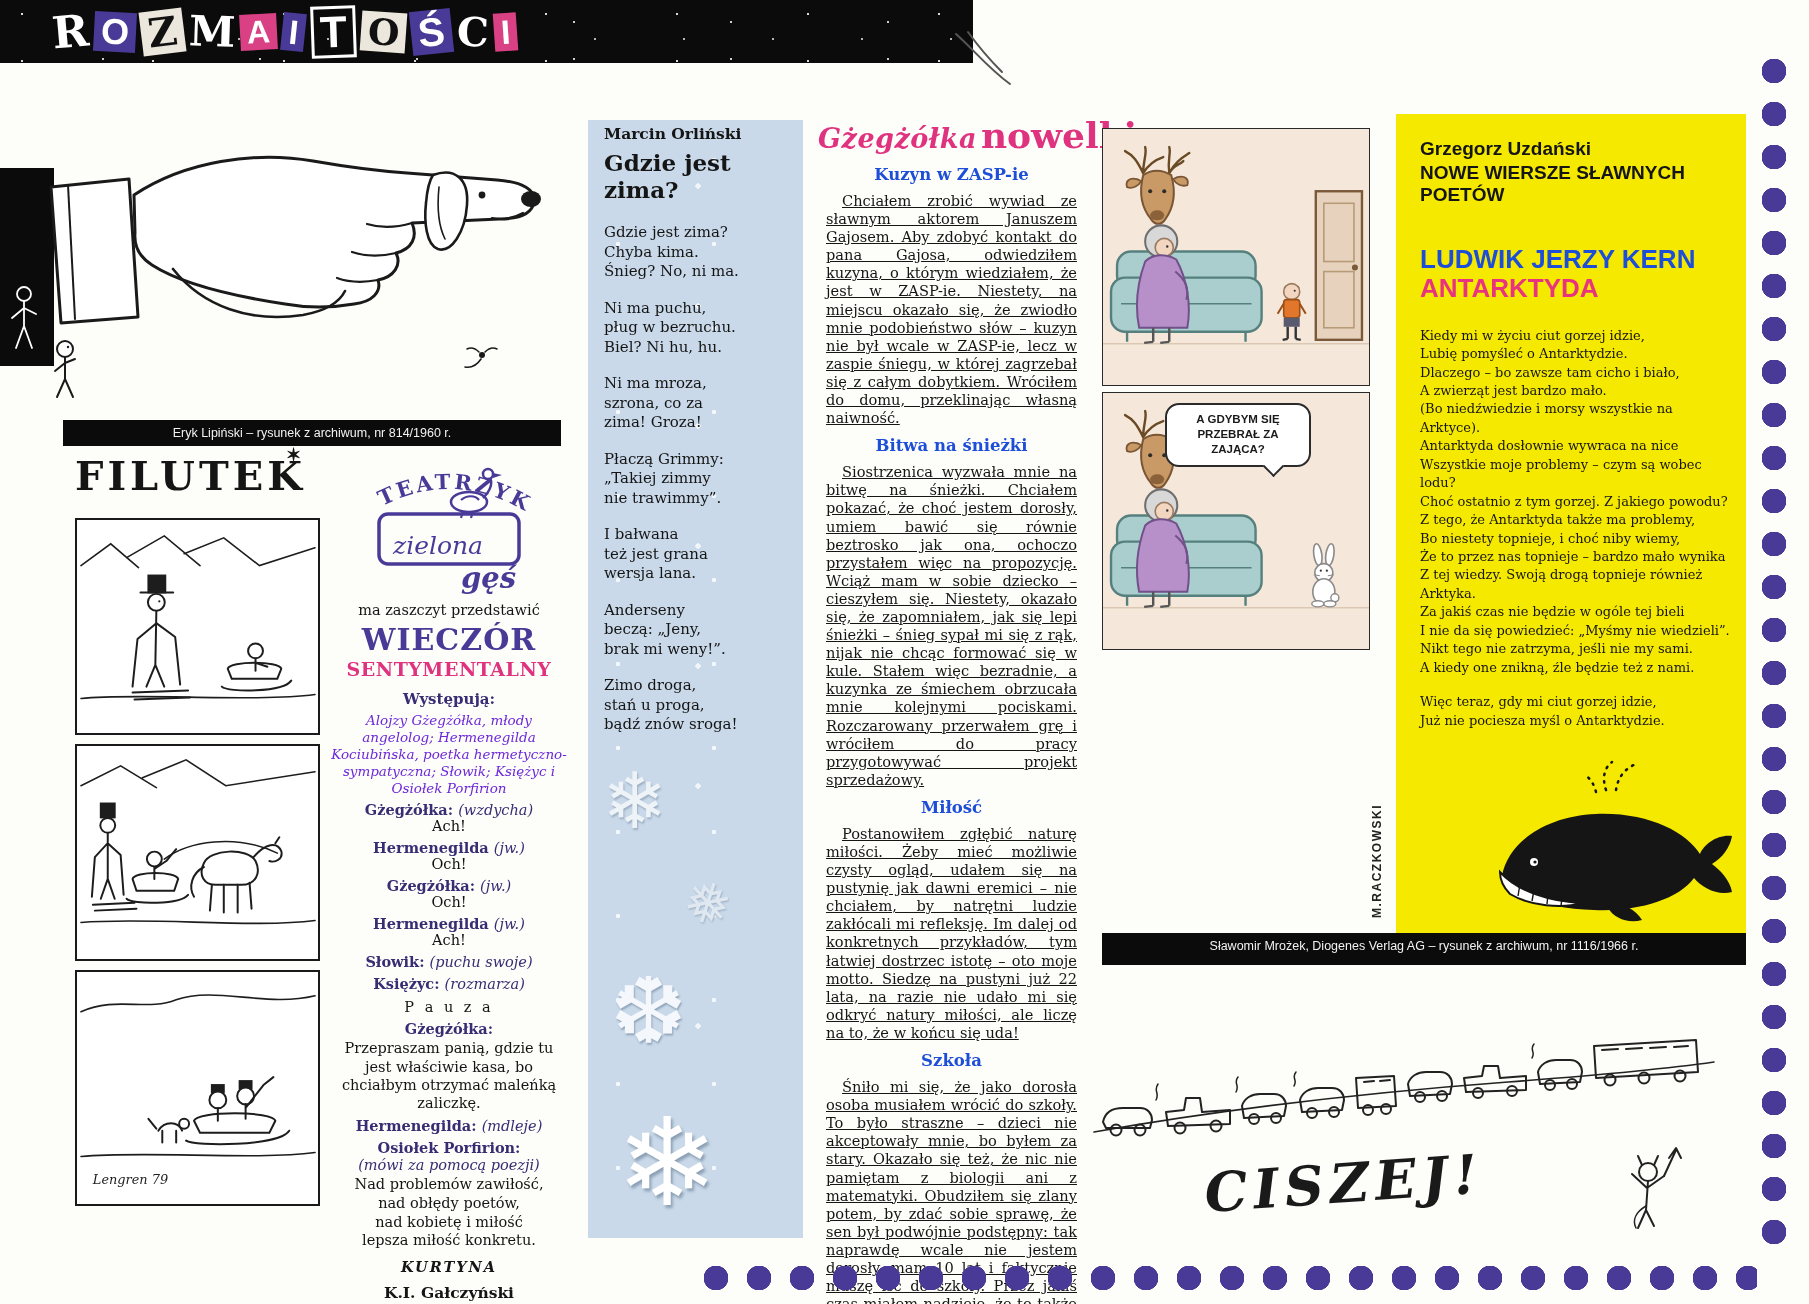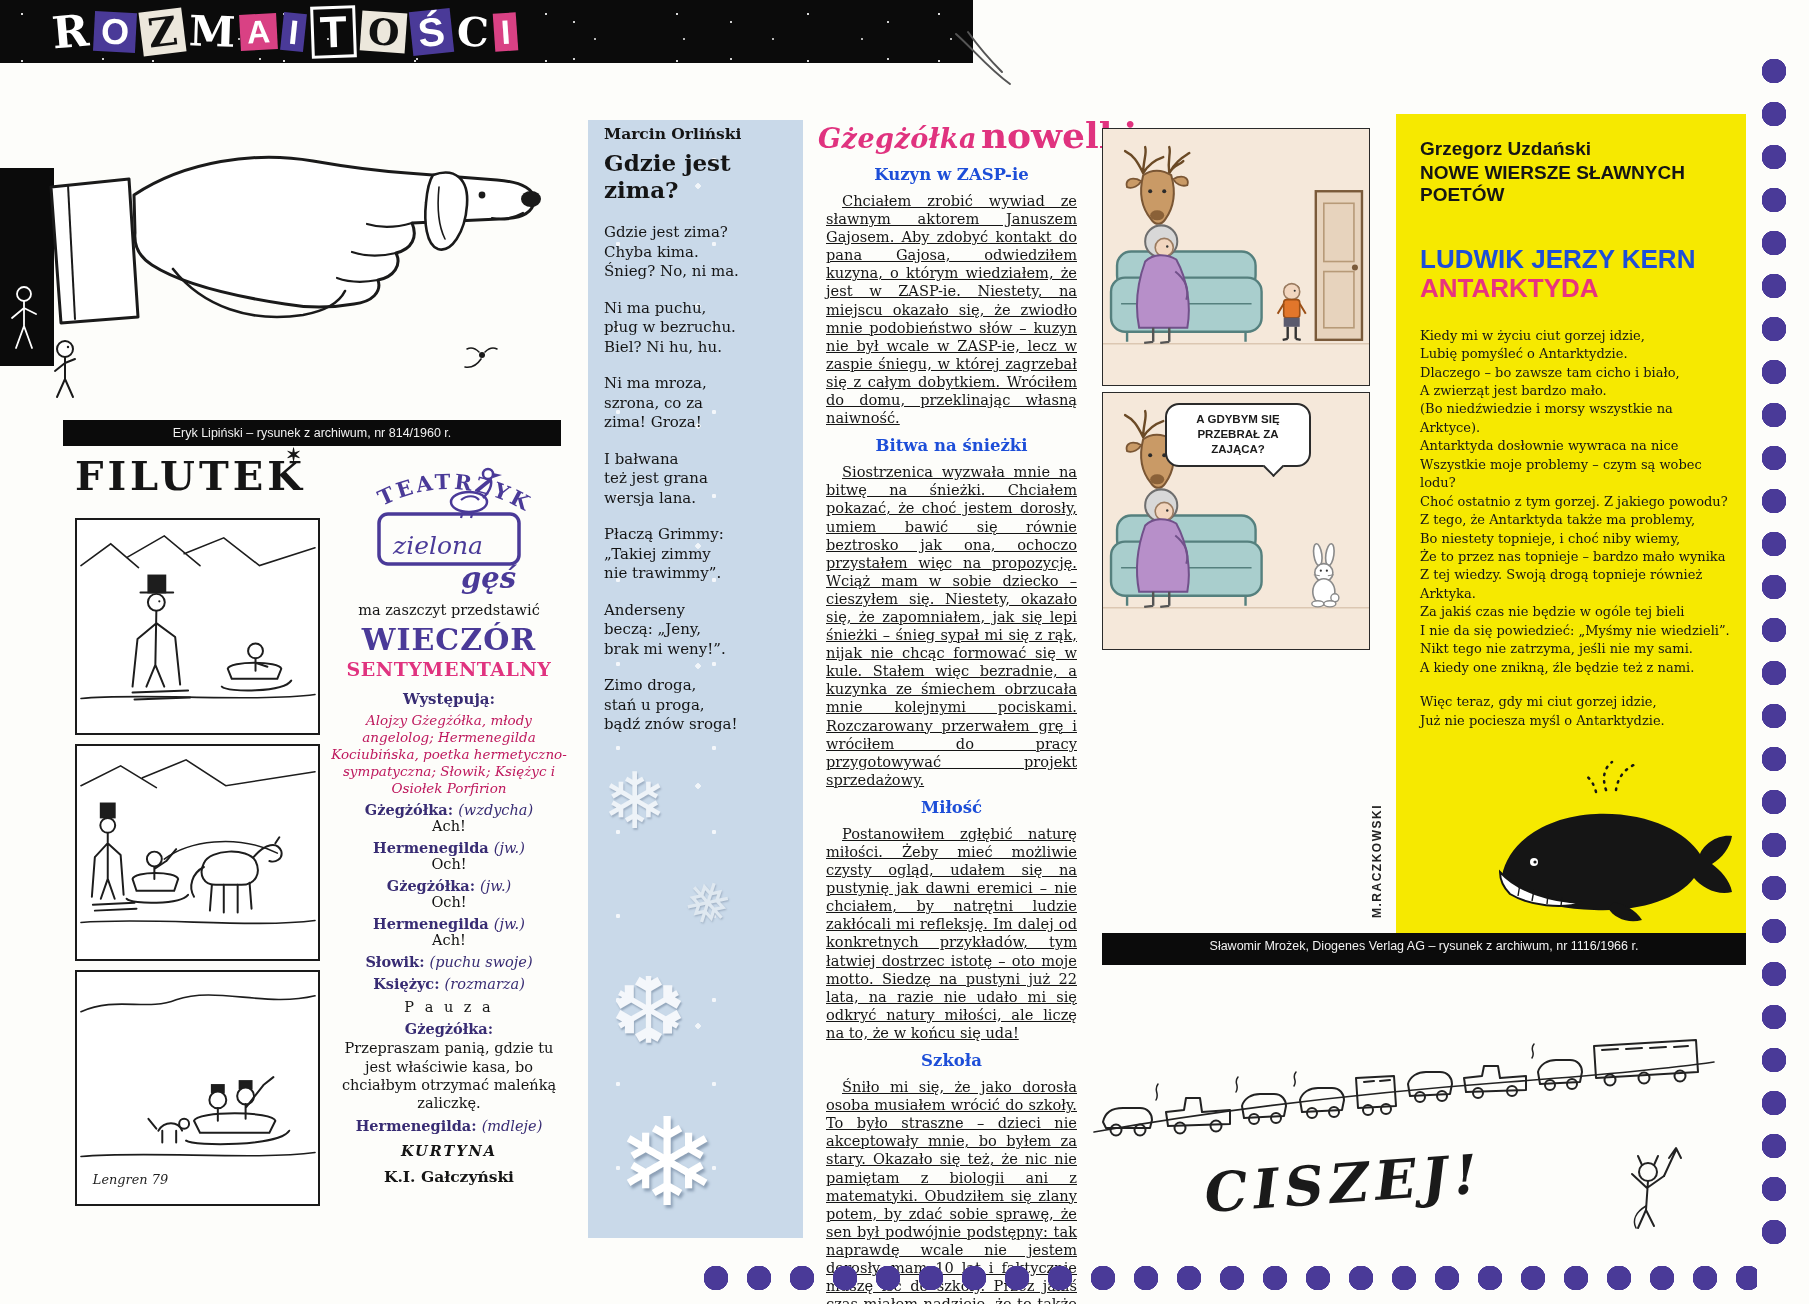--- a/index.html
+++ b/index.html
@@ -38,21 +38,21 @@
   .fil-spark { position:absolute; right:18px; top:-8px; font-size:18px; }
   .fil-panel { width:245px; border:2px solid #1a1a1a; background:#fff; margin-bottom:9px; }
   .fil-panel svg { display:block; width:100%; }
 
   
   .teatrzyk { position:absolute; left:330px; top:456px; width:238px; text-align:center; }
   .t-intro { font-size:14.5px; margin-top:4px; }
   .t-title1 { font:800 30px "DejaVu Serif",serif; color:#4a3a98; letter-spacing:1px; margin-top:4px; }
   .t-title2 { font:700 19px "DejaVu Serif",serif; color:#e0337f; letter-spacing:.5px; margin-top:1px; }
   .t-cast-h { font:700 15px "DejaVu Serif",serif; color:#382c73; margin-top:10px; }
-  .t-cast { font-style:italic; font-size:13.5px; line-height:1.25; color:#be185d; margin-top:4px; }
+  .t-cast { font-style:italic; font-size:13.5px; line-height:1.25; color:#6d28d9; margin-top:4px; }
   .t-item { margin-top:5px; }
   .t-head { font:700 14.5px "DejaVu Serif",serif; color:#382c73; }
   .t-dir { font-style:italic; font-weight:400; }
   .t-speech { font-size:14.5px; color:#111; }
   .t-speech:empty { display:none; }
   .t-pause { font-size:14.5px; letter-spacing:3px; margin-top:7px; }
   .t-block { font-size:14.5px; line-height:1.25; margin-top:2px; }
   .t-poem { font-size:14.5px; line-height:1.3; margin-top:2px; }
   .t-curtain { font-style:italic; font-weight:700; font-size:14.5px; letter-spacing:2px; margin-top:8px; }
   .t-author { font:700 15.5px "DejaVu Serif",serif; margin-top:8px; }
@@ -349,43 +349,51 @@
     </div>
 
     <div class="t-pause">P a u z a</div>
     <div class="t-item">
       <div class="t-head"><span>Gżegżółka:</span></div>
       <div class="t-block">Przepraszam panią, gdzie tu jest właściwie kasa, bo chciałbym otrzymać maleńką zaliczkę.</div>
     </div>
     <div class="t-item">
       <div class="t-head"><span>Hermenegilda:</span> <span class="t-dir">(mdleje)</span></div>
     </div>
+    <div class="t-item">
+      <div class="t-head"><span>Osiołek Porfirion:</span></div>
+      <div class="t-head"><span class="t-dir">(mówi za pomocą poezji)</span></div>
+      <div class="t-poem pre">Nad problemów zawiłość,
+nad obłędy poetów,
+nad kobietę i miłość
+lepsza miłość konkretu.</div>
+    </div>
     <div class="t-curtain">KURTYNA</div>
     <div class="t-author">K.I. Gałczyński</div>
     
   </div>
 
   <div class="zima">
     <div class="zima-author">Marcin Orliński</div>
     <div class="zima-title">Gdzie jest zima?</div>
     <div class="zima-stanza pre">Gdzie jest zima?
 Chyba kima.
 Śnieg? No, ni ma.</div>
     <div class="zima-stanza pre">Ni ma puchu,
 pług w bezruchu.
 Biel? Ni hu, hu.</div>
     <div class="zima-stanza pre">Ni ma mroza,
 szrona, co za
 zima! Groza!</div>
+    <div class="zima-stanza pre">Płaczą Grimmy:
+„Takiej zimmy
+nie trawimmy”.</div>
     <div class="zima-stanza pre">I bałwana
 też jest grana
 wersja lana.</div>
-    <div class="zima-stanza pre">Płaczą Grimmy:
-„Takiej zimmy
-nie trawimmy”.</div>
     <div class="zima-stanza pre">Anderseny
 beczą: „Jeny,
 brak mi weny!”.</div>
     <div class="zima-stanza pre">Zimo droga,
 stań u proga,
 bądź znów sroga!</div>
     <div class="flake flake1">❄</div>
     <div class="flake flake2">❅</div>
     <div class="flake flake3">❆</div>
     <div class="flake flake4">❄</div>

